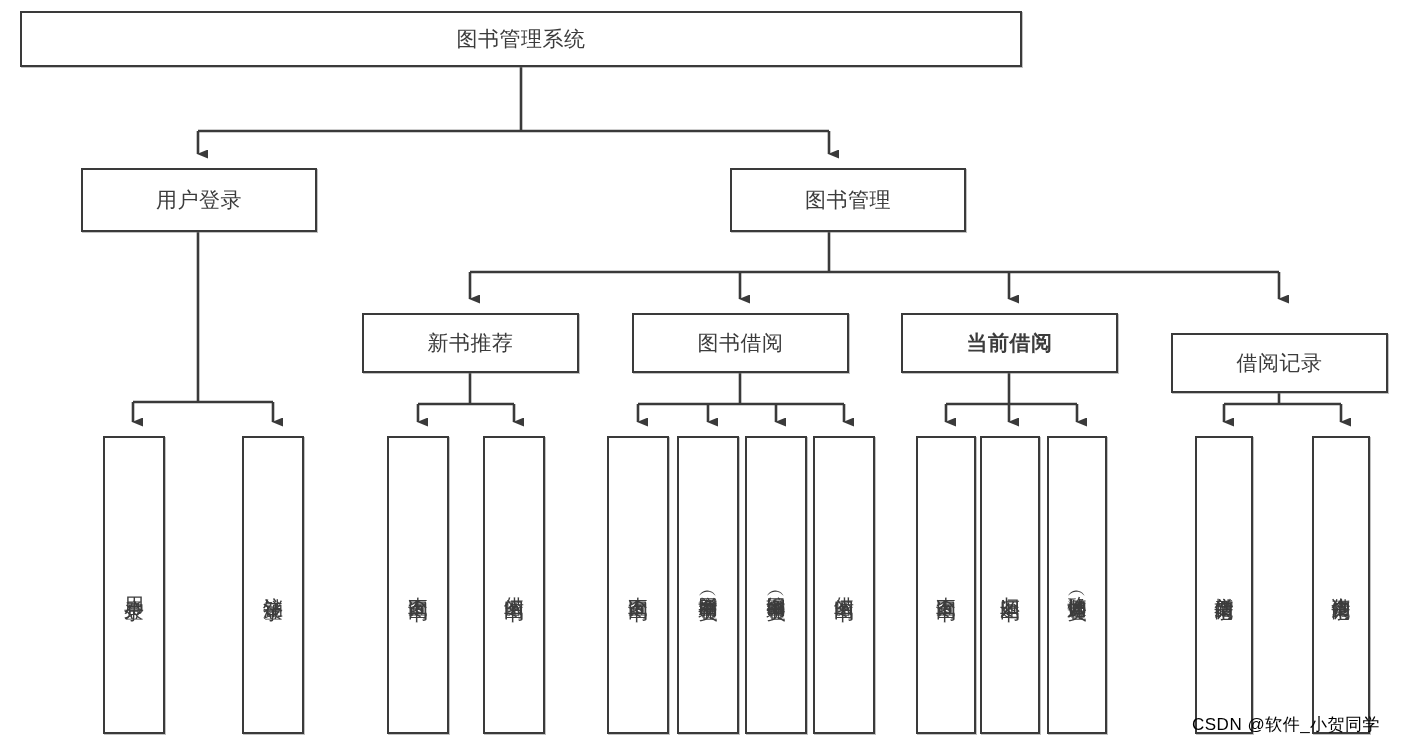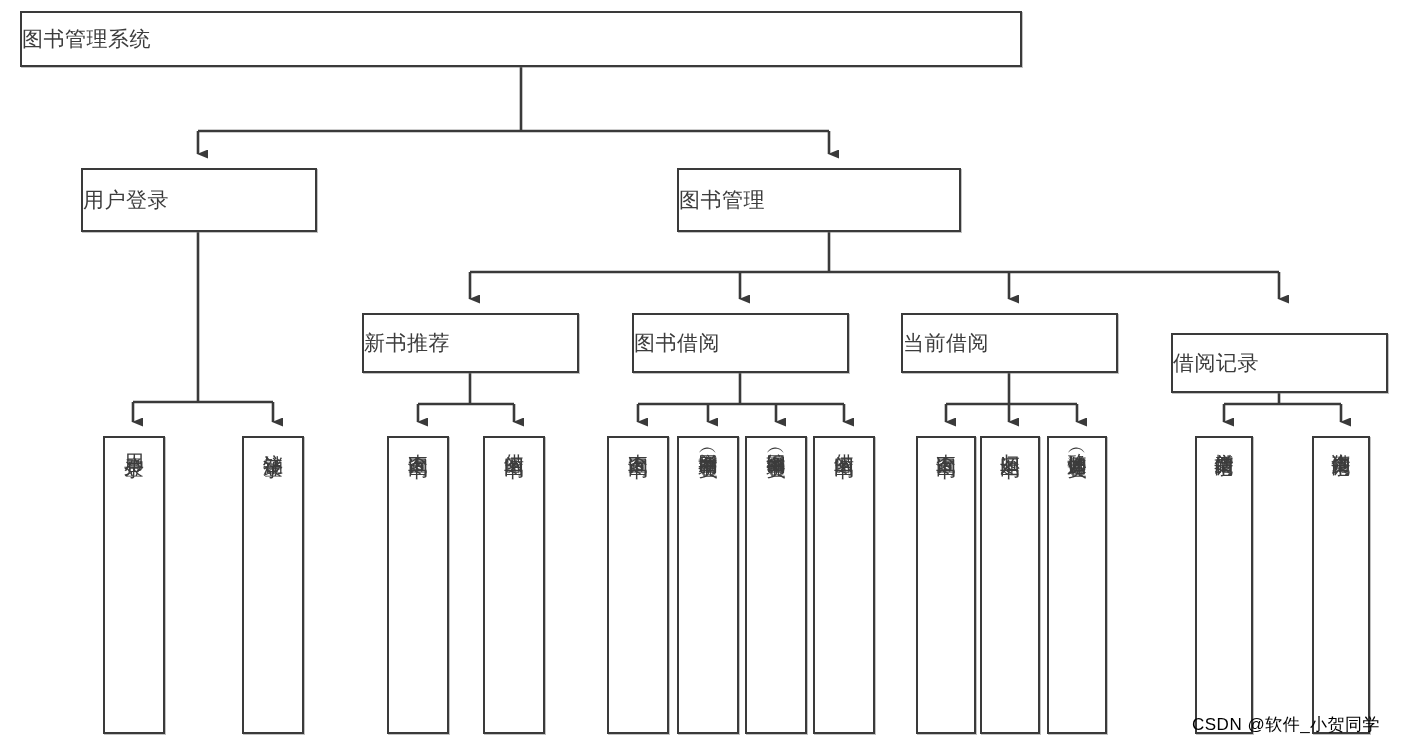--- a/index.html
+++ b/index.html
@@ -26,21 +26,21 @@
     pointer-events: none;
   }
   .node {
     position: absolute;
     box-sizing: border-box;
     border: 2px solid #3a3a3a;
     background: #ffffff;
     color: #3c3c3c;
     display: flex;
     align-items: center;
-    justify-content: flex-start;
+    justify-content: center;
     text-align: center;
     box-shadow: 1px 1px 0 0 rgba(120,120,120,0.45);
   }
   .node-label {
     display: block;
     line-height: 1.1;
   }
   .horiz .node-label {
     font-size: 21px;
     letter-spacing: 0.5px;
@@ -124,31 +124,31 @@
     </g>
   </svg>
 
   <div class="node horiz" style="left:20px; top:11px; width:1002px; height:56px;">
     <span class="node-label">图书管理系统</span>
   </div>
 
   <div class="node horiz" style="left:81px; top:168px; width:236px; height:64px;">
     <span class="node-label">用户登录</span>
   </div>
-  <div class="node horiz" style="left:677px; top:168px; width:284px; height:64px;">
+  <div class="node horiz" style="left:730px; top:168px; width:236px; height:64px;">
     <span class="node-label">图书管理</span>
   </div>
 
   <div class="node horiz" style="left:362px; top:313px; width:217px; height:60px;">
     <span class="node-label">新书推荐</span>
   </div>
   <div class="node horiz" style="left:632px; top:313px; width:217px; height:60px;">
     <span class="node-label">图书借阅</span>
   </div>
-  <div class="node horiz" style="left:901px; top:313px; width:217px; height:60px;">
+  <div class="node horiz" style="left:901px; top:313px; width:217px; height:60px;font-weight:bold;">
     <span class="node-label">当前借阅</span>
   </div>
   <div class="node horiz" style="left:1171px; top:313px; width:217px; height:60px;margin-top:20px;">
     <span class="node-label">借阅记录</span>
   </div>
 
   <div class="node vert" style="left:103px; top:436px; width:62px; height:298px;">
     <span class="node-label">用户登录</span>
   </div>
   <div class="node vert" style="left:242px; top:436px; width:62px; height:298px;">

